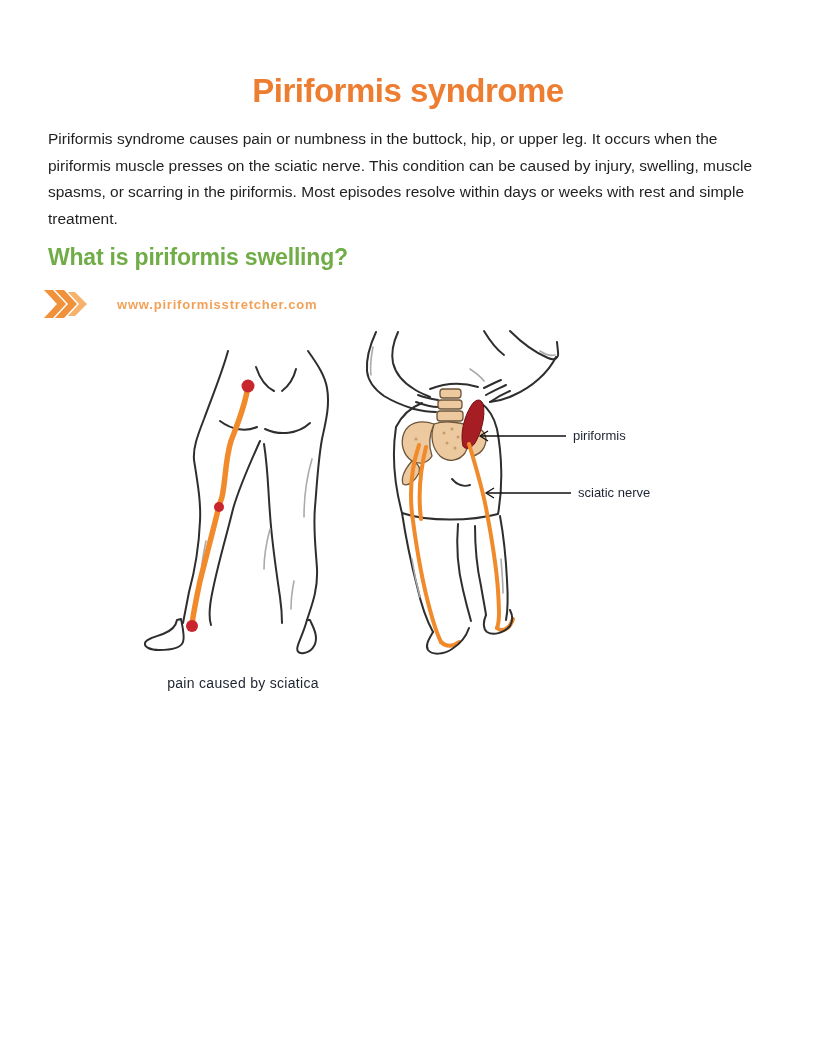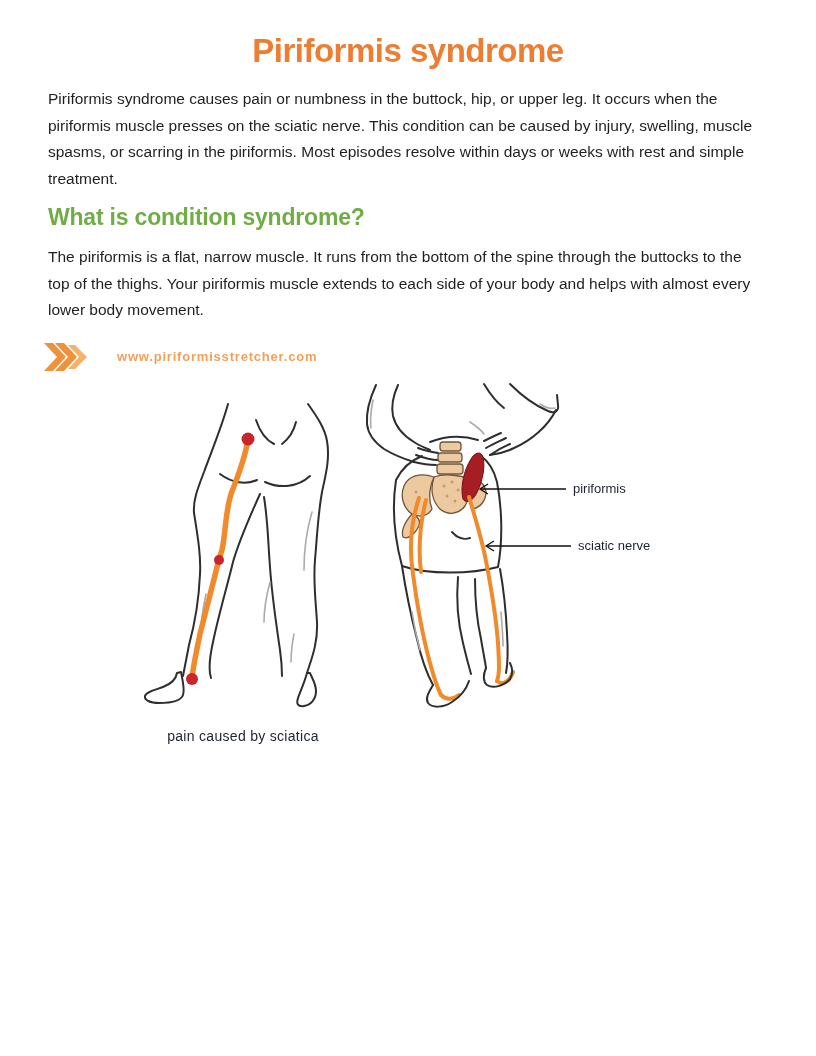--- a/index.html
+++ b/index.html
@@ -1,21 +1,21 @@
 <!DOCTYPE html>
 <html><head>
 <meta charset="utf-8">
 <style>
   html,body { margin:0; padding:0; }
   body {
     width:816px; height:1056px; background:#ffffff;
     font-family:"Liberation Sans", sans-serif;
     color:#1f1f1f; overflow:hidden;
   }
-  .page { width:720px; margin:0 auto; padding-top:24px; }
+  .page { width:720px; margin:0 auto; padding-top:64px; }
   .doc-title {
     margin:8px 0 16px 0;
     font-size:33px; font-weight:700; letter-spacing:-0.5px;
     text-align:center; color:#ED7D31;
   }
   .para {
     margin:0 15px 9px 0;
     font-size:15.5px; line-height:26.5px; color:#1f1f1f;
   }
   .section-heading {
@@ -52,23 +52,22 @@
 </style>
 </head>
 <body>
 
 <div class="page">
 
   <h1 class="doc-title">Piriformis syndrome</h1>
 
   <p class="para">Piriformis syndrome causes pain or numbness in the buttock, hip, or upper leg. It occurs when the piriformis muscle presses on the sciatic nerve. This condition can be caused by injury, swelling, muscle spasms, or scarring in the piriformis. Most episodes resolve within days or weeks with rest and simple treatment.</p>
 
-  <h2 class="section-heading">What is condition syndrome?</h2>
+  <h2 class="section-heading">What is piriformis swelling?</h2>
 
-  <p class="para">The piriformis is a flat, narrow muscle. It runs from the bottom of the spine through the buttocks to the top of the thighs. Your piriformis muscle extends to each side of your body and helps with almost every lower body movement.</p>
 
   <div class="logo-row">
     <svg width="46" height="30" viewBox="0 0 46 30" aria-hidden="true">
       <path d="M0,1 L9,1 L22,15 L9,29 L0,29 L13,15 Z" fill="#F0923C"></path>
       <path d="M11,1 L20,1 L33,15 L20,29 L11,29 L24,15 Z" fill="#F0923C"></path>
       <path d="M24,3 L31,3 L43,15 L31,27 L24,27 L35,15 Z" fill="#F6B26B"></path>
     </svg>
     <span class="logo-url">www.piriformisstretcher.com</span>
   </div>
 

